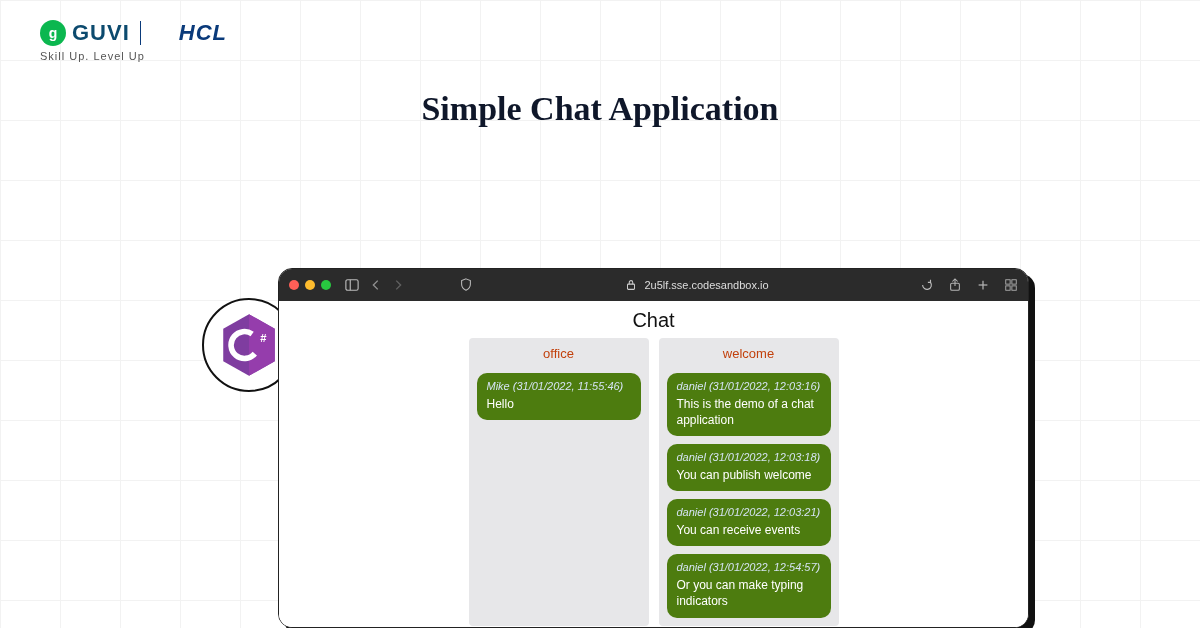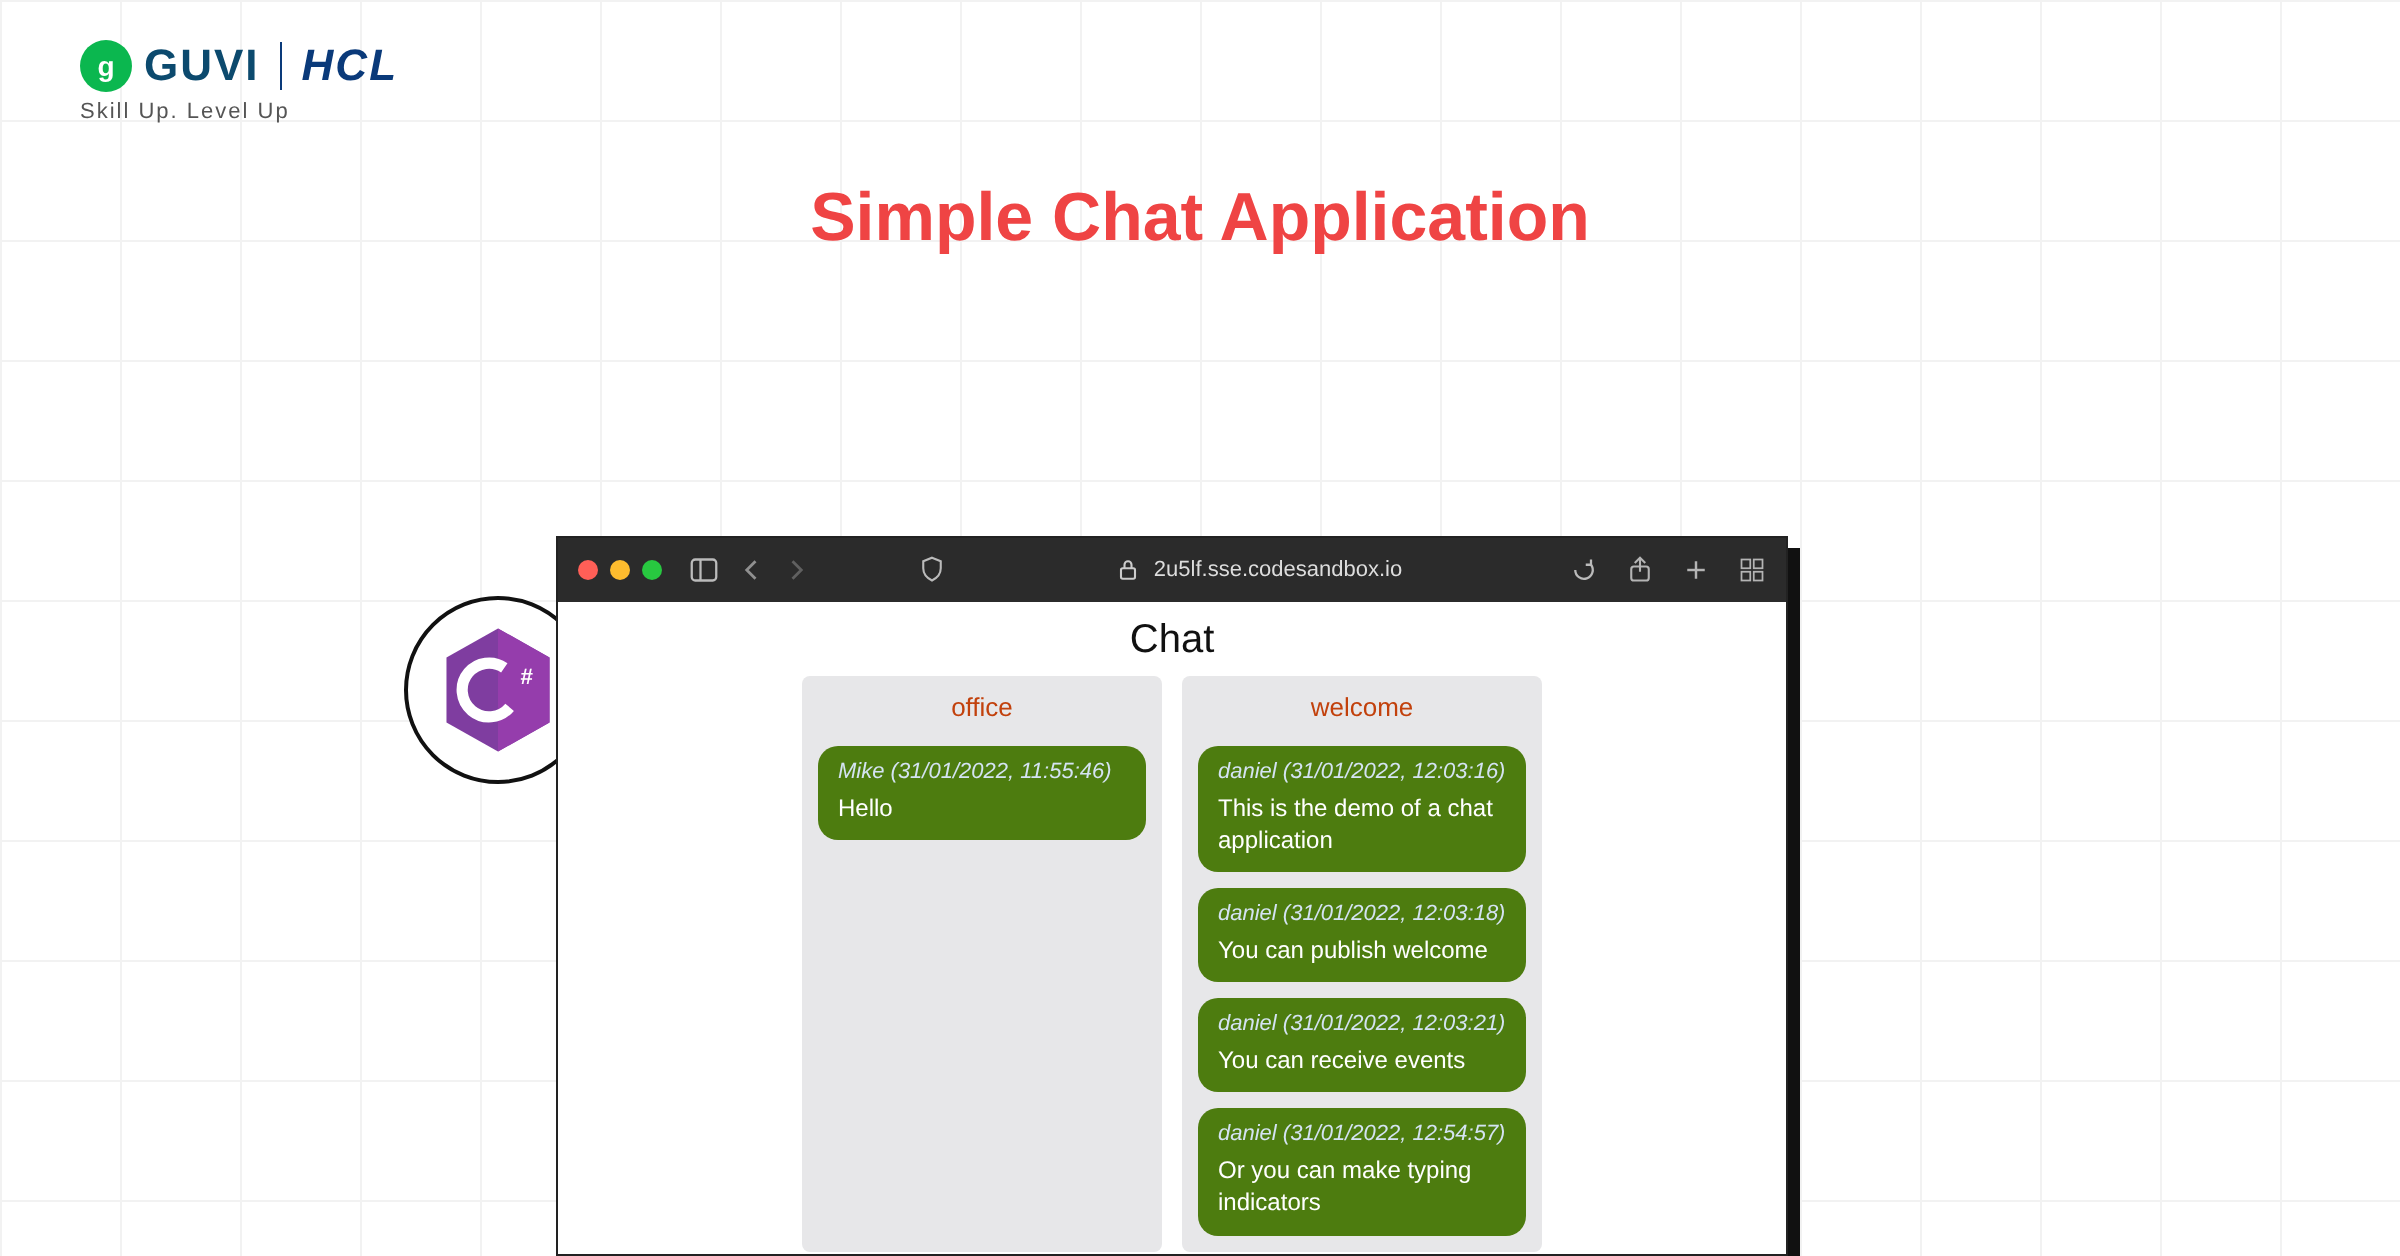--- a/index.html
+++ b/index.html
@@ -34,41 +34,42 @@
   }
   .guvi-logo { display: flex; align-items: center; gap: 6px; }
   .guvi-circle {
     width: 26px; height: 26px; border-radius: 50%;
     background: #0bb74f;
     display: flex; align-items: center; justify-content: center;
     color: #fff; font-weight: bold; font-size: 14px;
   }
   .guvi-text { font-weight: 800; font-size: 22px; letter-spacing: 1px; color: #0c4a6e; }
   .logo-divider { width: 1px; height: 24px; background: #0a3a7a; }
-  .hcl-text { font-weight: 800; font-size: 22px; font-style: italic; color: #0a3a7a; letter-spacing: 1px; }
+  .hcl-text { font-weight: 800; font-size: 22px; font-style: italic; color: #0a3a7a; letter-spacing: 1px; margin-left: 28px; }
   .tagline { font-size: 11px; color: #555; letter-spacing: 1px; }
   .page-title {
     position: absolute;
     top: 90px;
     left: 0; right: 0;
     text-align: center;
     font-size: 34px;
     font-weight: 700;
-    color: #ef4444;
+    color: #0f172a;
+    font-family: Liberation Serif, serif;
   }
   .browser-wrap {
     position: absolute;
     top: 268px;
     left: 278px;
-    width: 616px;
+    width: 751px;
     height: 360px;
     background: #fff;
     border: 1px solid #222;
     box-shadow: 6px 6px 0 #111;
-    border-radius: 0;
+    border-radius: 14px;
     overflow: hidden;
   }
   .titlebar {
     height: 32px;
     background: #2b2b2b;
     display: flex;
     align-items: center;
     padding: 0 10px;
     gap: 14px;
     color: #bdbdbd;

